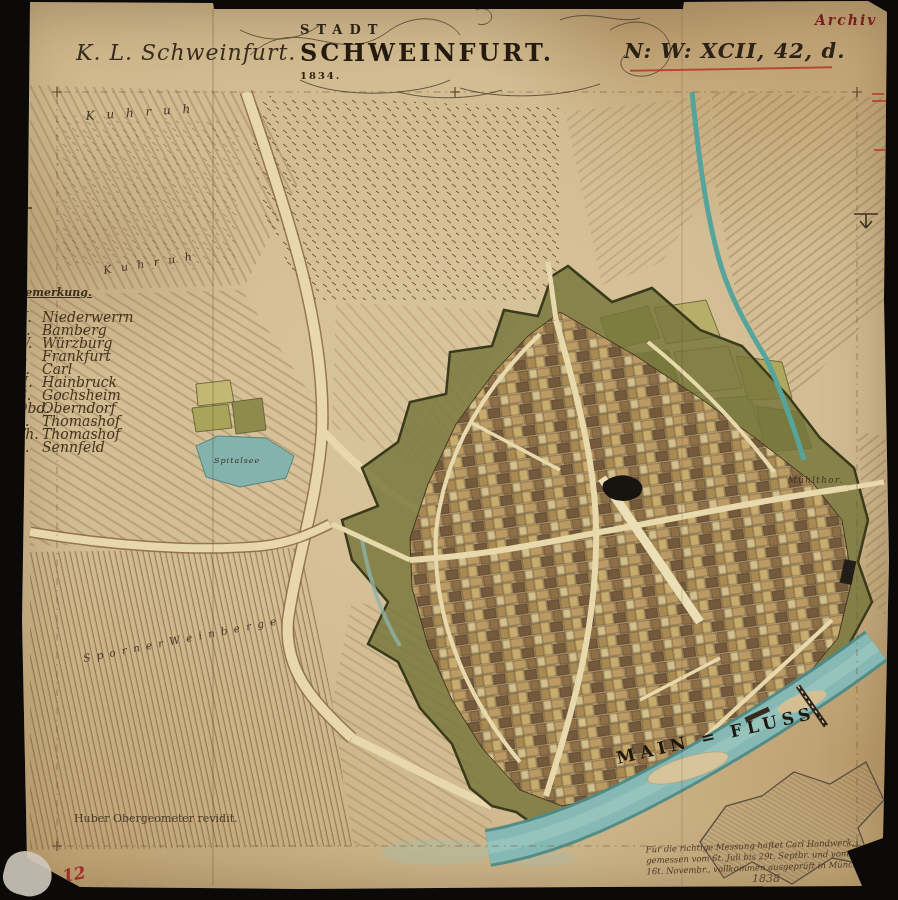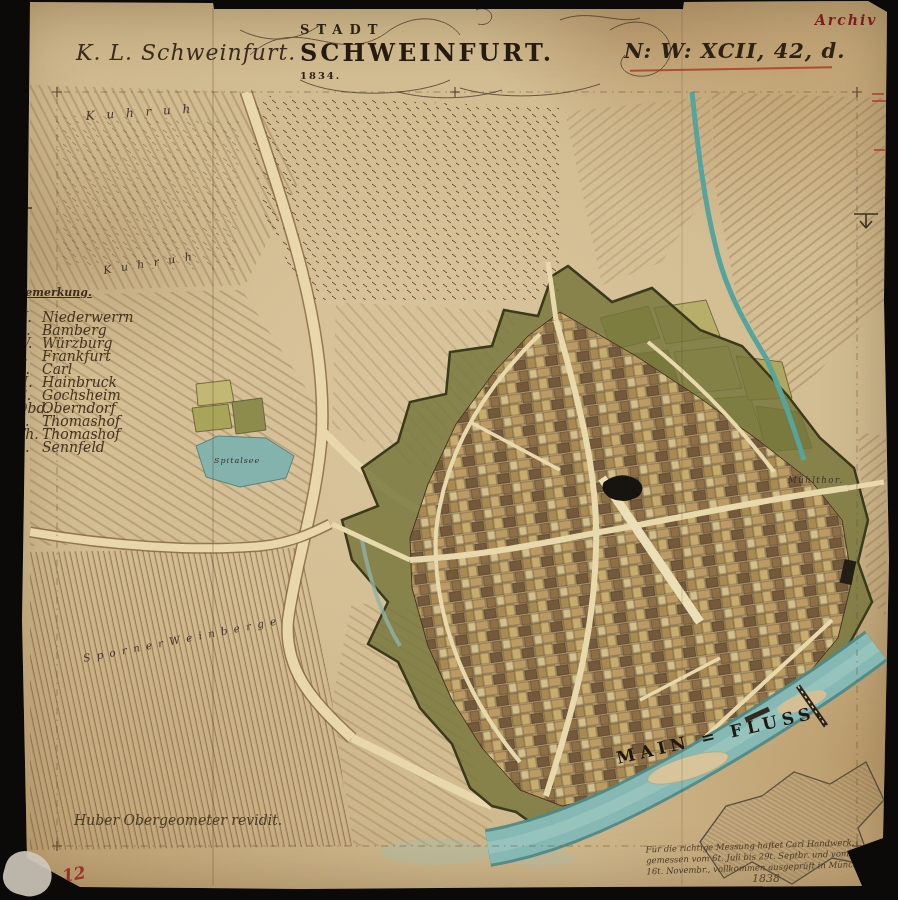--- a/index.html
+++ b/index.html
@@ -26,21 +26,21 @@
   .c-stadt{font-size:13px;font-weight:bold;letter-spacing:7px;color:#2d2216;}
   .c-name{font-size:24px;font-weight:bold;letter-spacing:3px;color:#241a10;margin-top:1px;}
   .c-year{font-size:10px;font-weight:bold;letter-spacing:2px;color:#2d2216;margin-top:3px;}
   .code{left:624px;top:38px;font-size:21px;font-style:italic;font-weight:bold;color:#2c2215;letter-spacing:1px;}
   .code-line{left:630px;top:68px;width:202px;height:2px;background:#b23a28;transform:rotate(-1deg);opacity:.85;}
   .archiv{left:815px;top:12px;font-size:14px;font-weight:bold;letter-spacing:2px;color:#7c1d1d;font-style:italic;}
   .legend{left:16px;top:286px;width:140px;}
   .legend-title{font-size:11px;font-style:italic;font-weight:bold;text-decoration:underline;color:#3a2c1b;margin-bottom:12px;}
   .legend-row{display:flex;font-size:14px;font-style:italic;color:#43331f;height:13px;line-height:13px;}
   .legend-row .ab{width:26px;}
-  .surveyor{left:74px;top:812px;font-size:14px;font-style:italic;color:#4a3a27;}
+  .surveyor{left:74px;top:812px;font-size:11px;color:#4a3a27;}
   .cert{left:646px;top:840px;width:252px;font-size:8.5px;font-style:italic;line-height:11px;color:#4c3a27;transform:rotate(-2deg);}
   .y1838{left:752px;top:872px;font-size:11px;font-style:italic;color:#5a4430;border-bottom:1px solid #5a4430;padding-bottom:18px;}
   .sheetno{left:62px;top:864px;font-size:17px;font-weight:bold;font-style:italic;color:#a02f27;transform:rotate(-10deg);}
   .corner-blob{position:absolute;left:4px;top:852px;width:48px;height:44px;background:#cfc8bc;border-radius:45% 55% 50% 40%;opacity:.9;transform:rotate(15deg);}
 </style>
 </head>
 <body>
 
 <div class="scan">
   <div class="paper">

